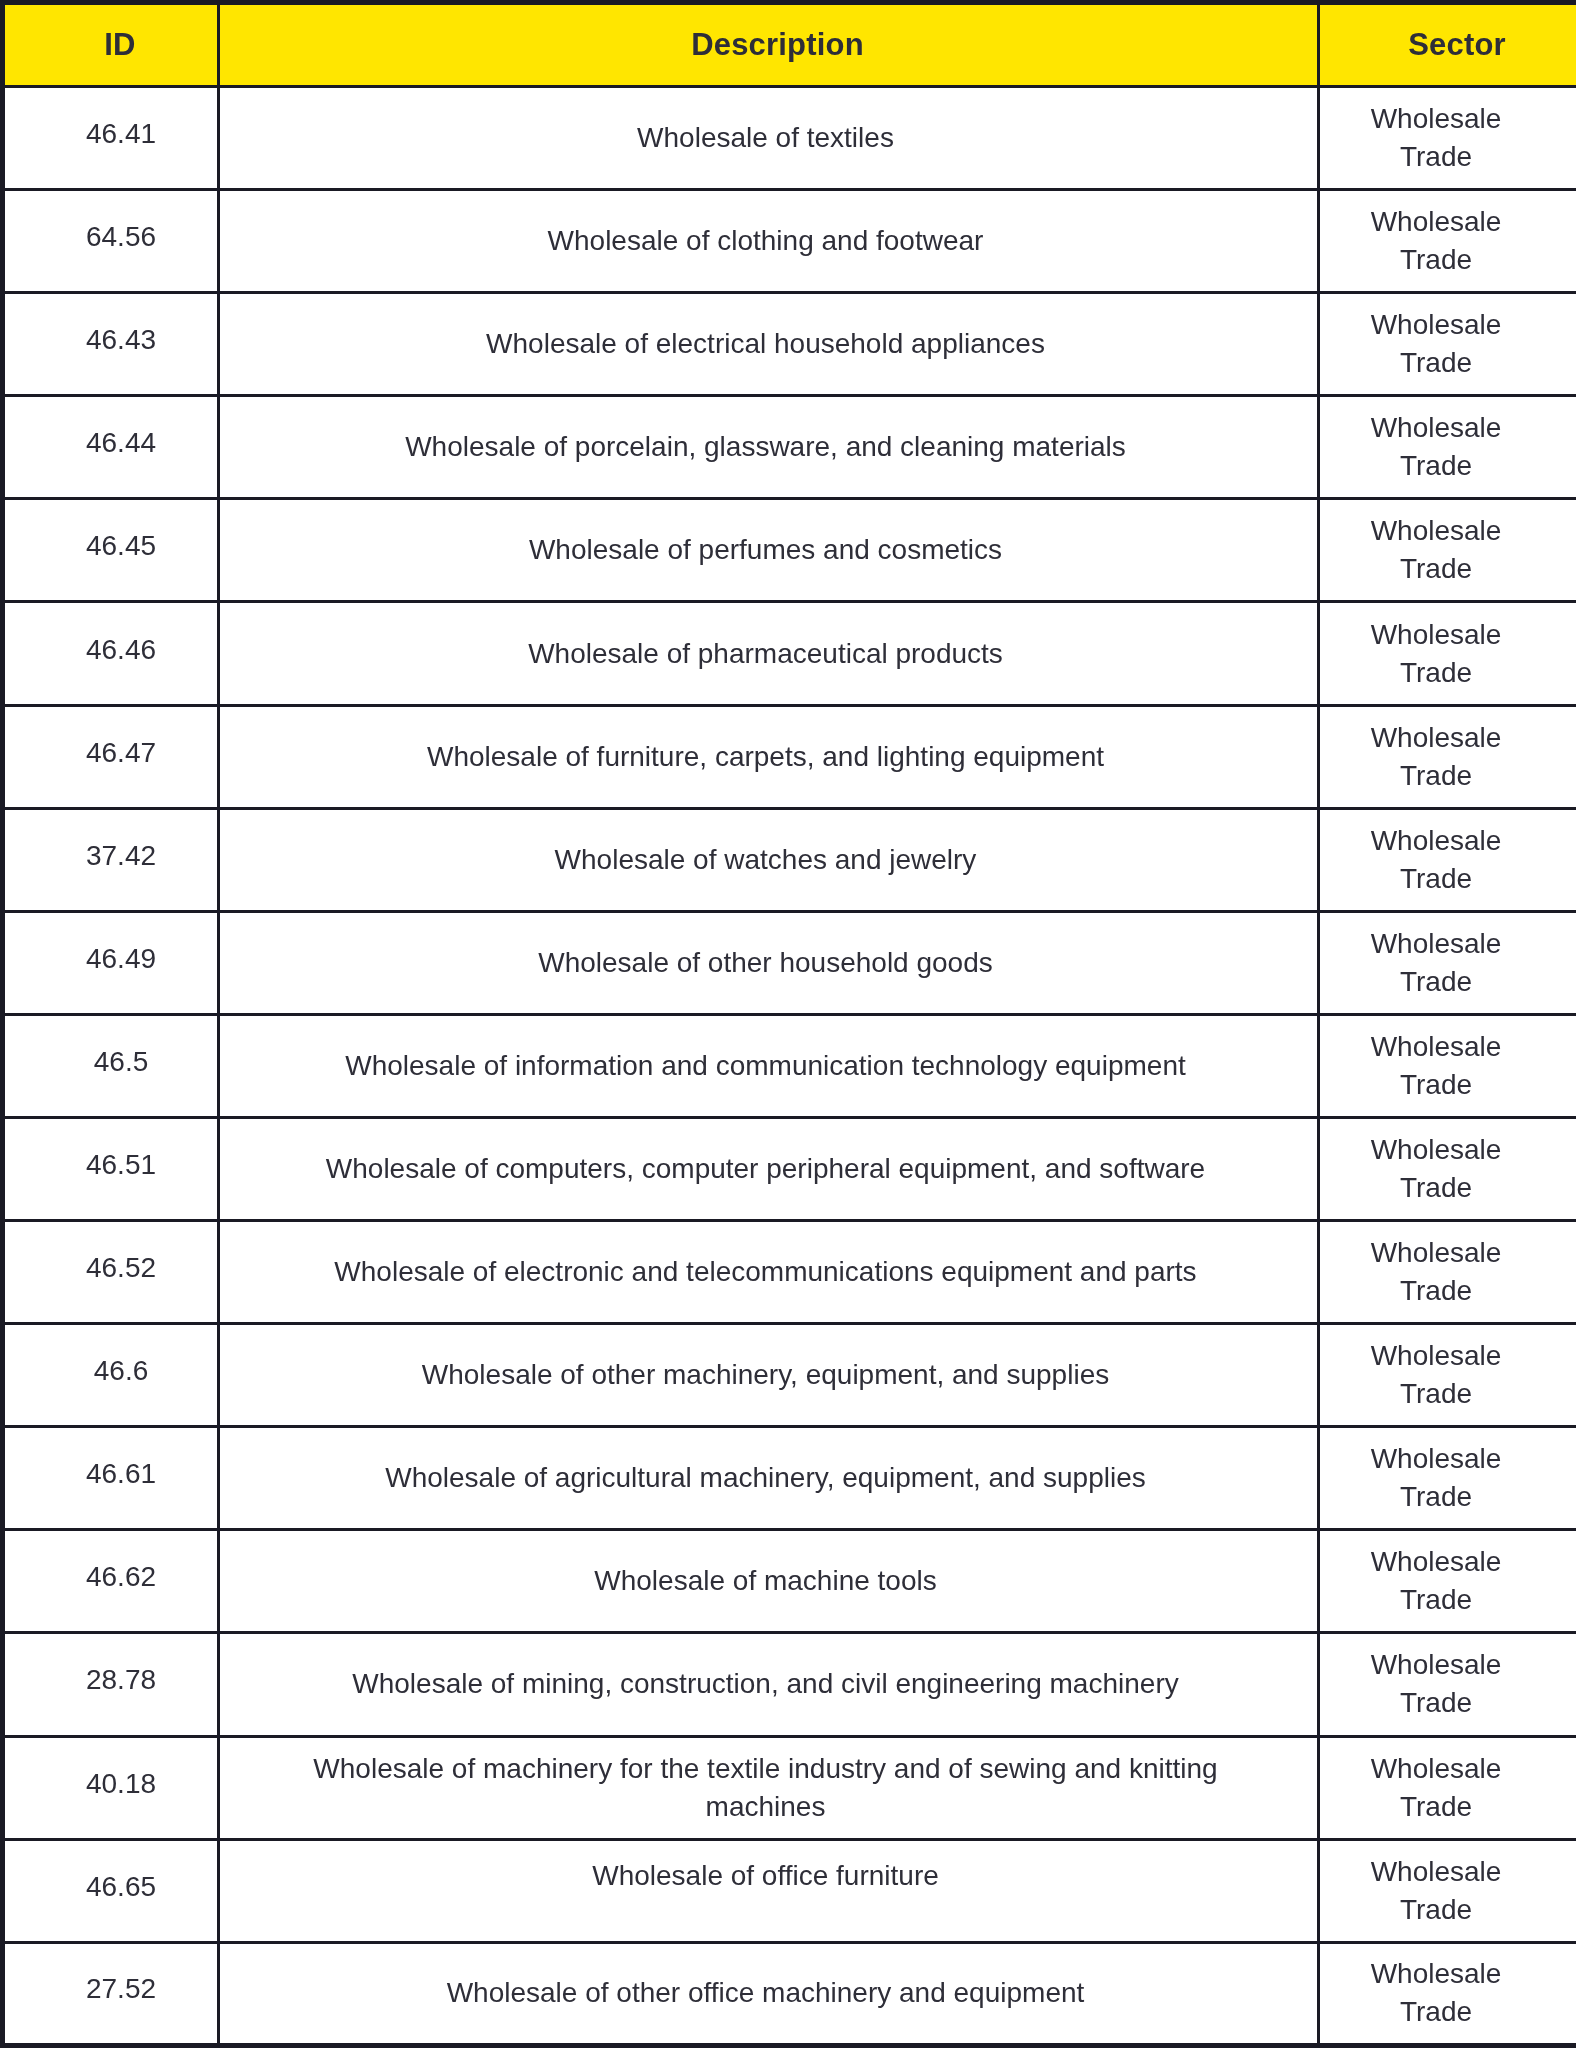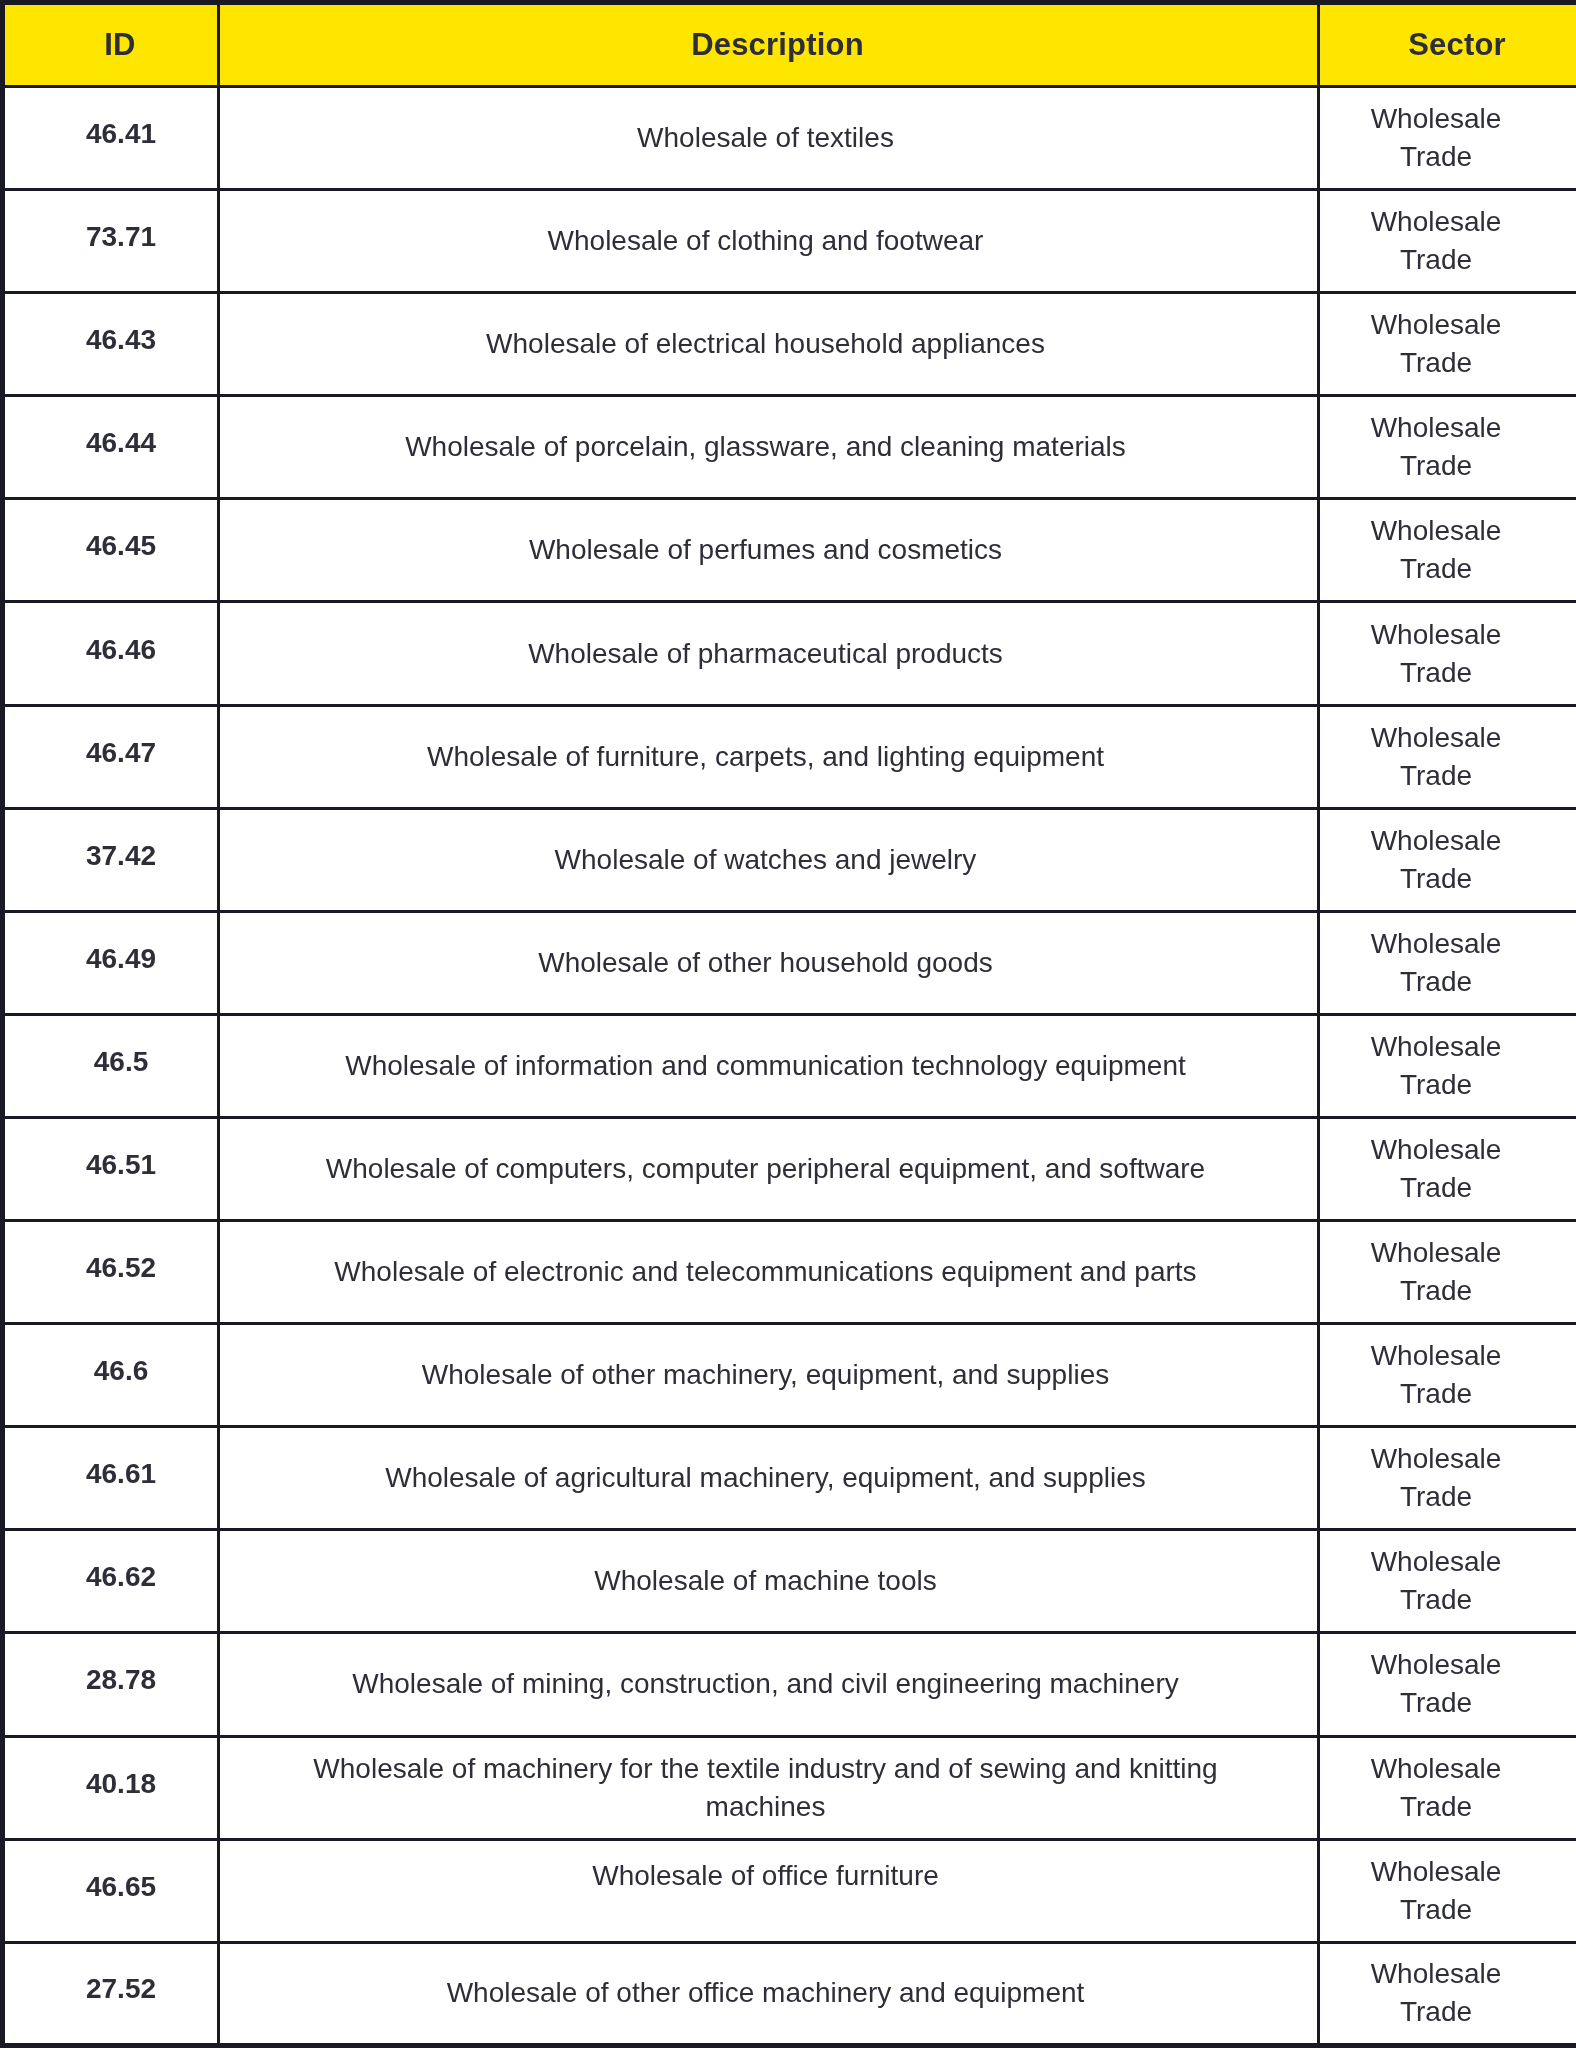--- a/index.html
+++ b/index.html
@@ -34,21 +34,21 @@
     padding: 0 10px 0 28px;
     letter-spacing: 0.2px;
   }
   tbody td {
     background: var(--row-bg, #ffffff);
     font-size: 28px;
     line-height: 38px;
     height: 100px;
     font-weight: normal;
   }
-  td.col-id     { padding: 0 8px 8px 28px; font-weight: bold; }
+  td.col-id     { padding: 0 8px 8px 28px; }
   td.col-desc   { padding: 0 36px 0 30px; }
   td.col-sector { padding: 0 48px 0 24px; }
   td.valign-top { vertical-align: top; padding-top: 16px; }
 </style>
 </head>
 <body>
 
 <table class="sector-table">
   <colgroup>
     <col style="width:216px">
@@ -63,21 +63,21 @@
     </tr>
   </thead>
   <tbody id="table-body">
   <tr>
     <td class="col-id">46.41</td>
     <td class="col-desc">Wholesale of textiles</td>
     <td class="col-sector">Wholesale Trade</td>
   </tr>
 
   <tr>
-    <td class="col-id">73.71</td>
+    <td class="col-id">64.56</td>
     <td class="col-desc">Wholesale of clothing and footwear</td>
     <td class="col-sector">Wholesale Trade</td>
   </tr>
 
   <tr>
     <td class="col-id">46.43</td>
     <td class="col-desc">Wholesale of electrical household appliances</td>
     <td class="col-sector">Wholesale Trade</td>
   </tr>
 

